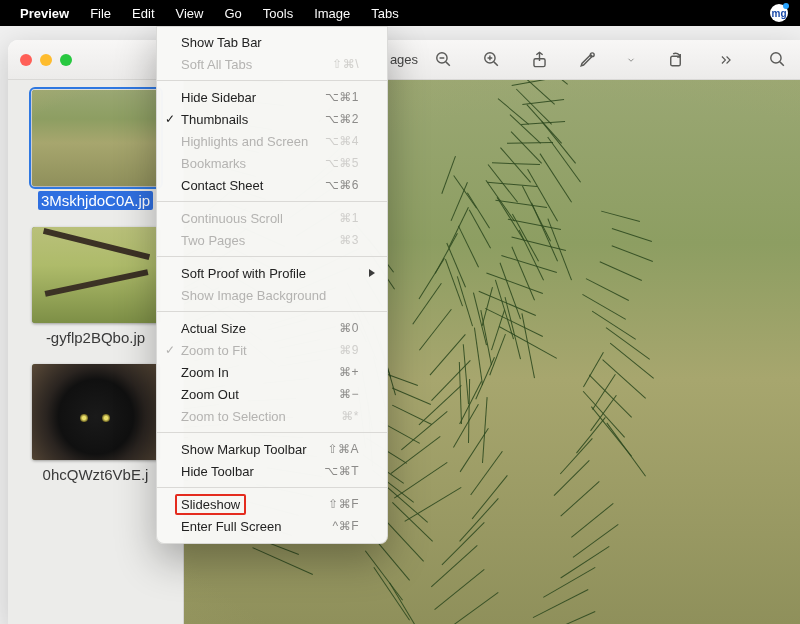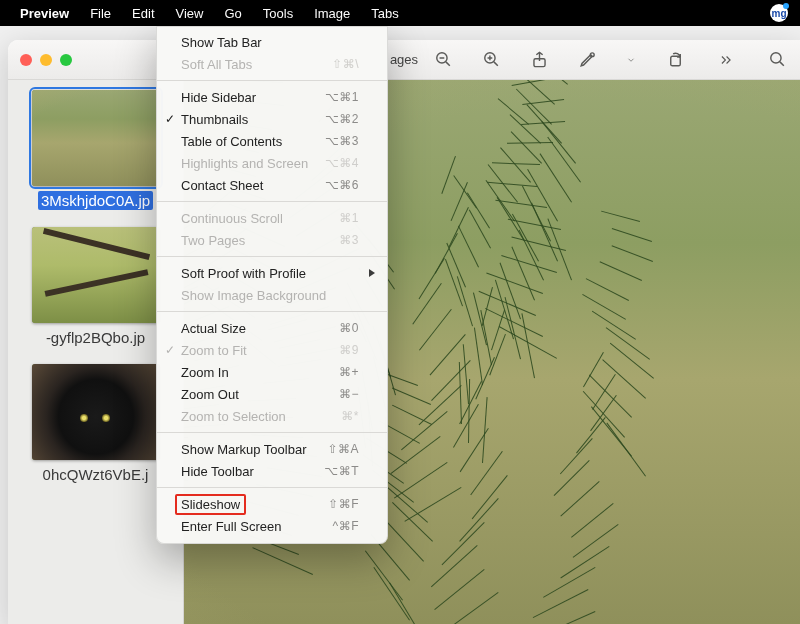--- a/index.html
+++ b/index.html
@@ -399,27 +399,27 @@
     <div class="sep"></div>
     <div class="mi">
       <span class="lbl">Hide Sidebar</span>
       <span class="sc">⌥⌘1</span>
     </div>
     <div class="mi">
       <span class="chk">✓</span>
       <span class="lbl">Thumbnails</span>
       <span class="sc">⌥⌘2</span>
     </div>
-    <div class="mi">
-      <span class="lbl">Table of Contents</span>
-      <span class="sc">⌥⌘3</span>
-    </div>
     <div class="mi disabled">
       <span class="lbl">Highlights and Screen</span>
       <span class="sc">⌥⌘4</span>
+    </div>
+    <div class="mi disabled">
+      <span class="lbl">Bookmarks</span>
+      <span class="sc">⌥⌘5</span>
     </div>
     <div class="mi">
       <span class="lbl">Contact Sheet</span>
       <span class="sc">⌥⌘6</span>
     </div>
     <div class="sep"></div>
     <div class="mi disabled">
       <span class="lbl">Continuous Scroll</span>
       <span class="sc">⌘1</span>
     </div>

